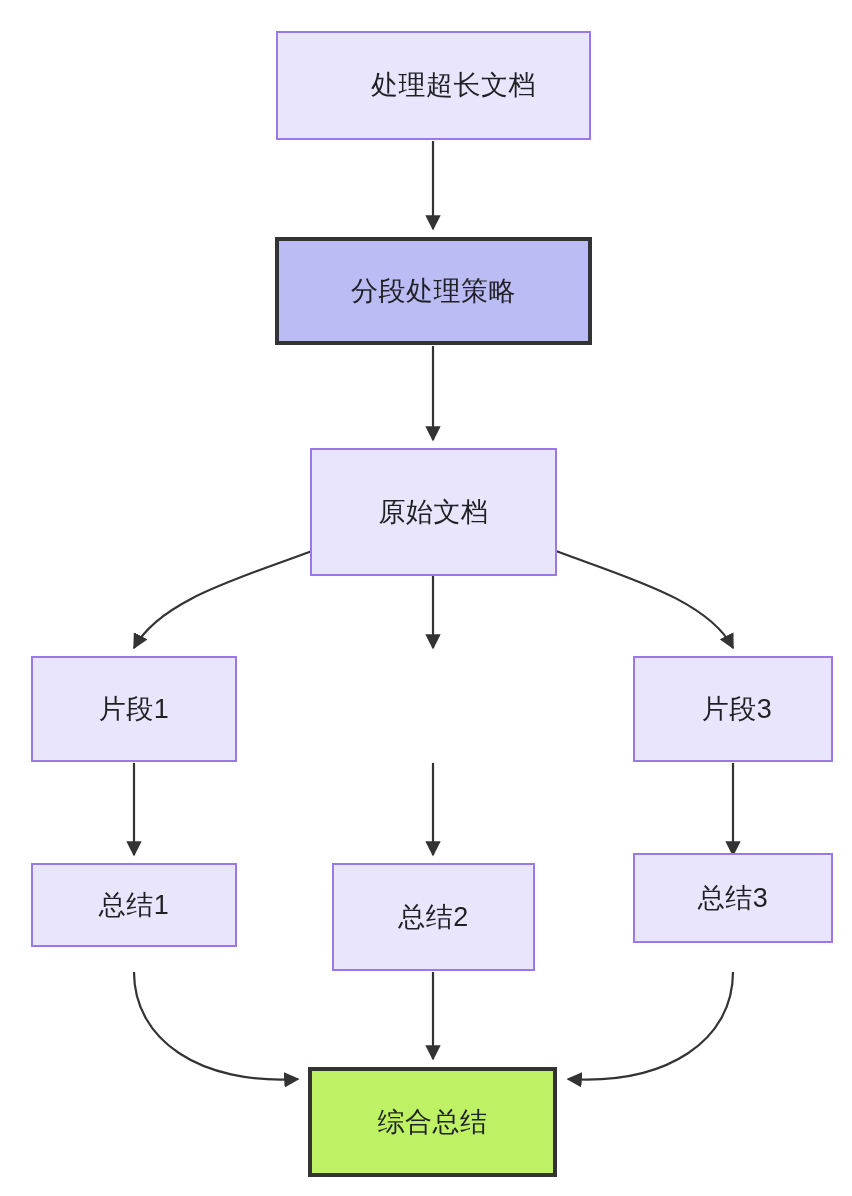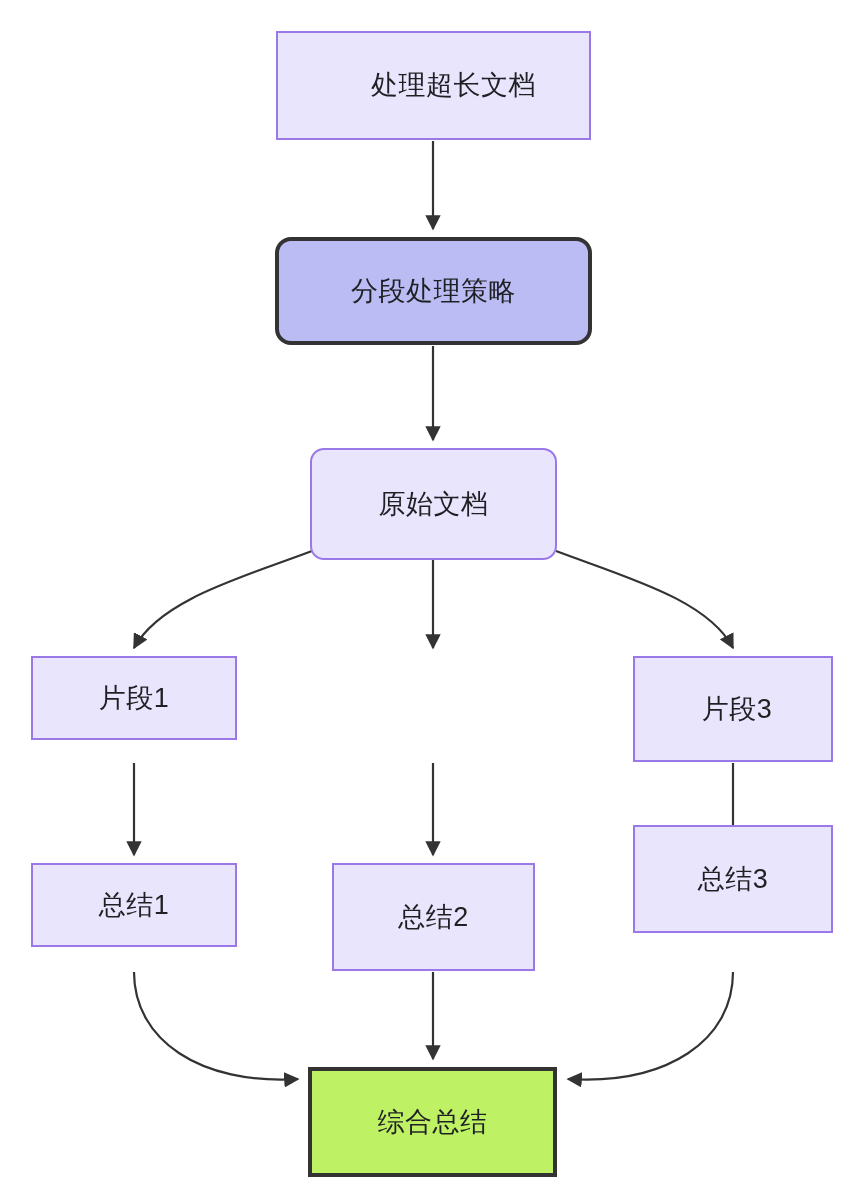--- a/index.html
+++ b/index.html
@@ -84,46 +84,46 @@
 
     <path d="M 433 972 L 433 1059" fill="none" stroke="#333333" stroke-width="2.2" marker-end="url(#arrow)"></path>
 
     <path d="M 733 972 C 733 1040, 668 1085, 568 1079" fill="none" stroke="#333333" stroke-width="2.2" marker-end="url(#arrow)"></path>
   </svg>
 
   <div class="node node-default" style="left:276px; top:31px; width:315px; height:109px;padding-left:40px;">
     <span class="node-label">处理超长文档</span>
   </div>
 
-  <div class="node node-strategy" style="left:275px; top:237px; width:317px; height:108px;border-radius:16px;">
+  <div class="node node-strategy" style="left:275px; top:237px; width:317px; height:108px;">
     <span class="node-label">分段处理策略</span>
   </div>
 
-  <div class="node node-default" style="left:310px; top:448px; width:247px; height:112px;border-radius:14px;">
+  <div class="node node-default" style="left:310px; top:448px; width:247px; height:128px;">
     <span class="node-label">原始文档</span>
   </div>
 
-  <div class="node node-default" style="left:31px; top:656px; width:206px; height:84px;">
+  <div class="node node-default" style="left:31px; top:656px; width:206px; height:106px;">
     <span class="node-label">片段1</span>
   </div>
 
 
   <div class="node node-default" style="left:633px; top:656px; width:200px; height:106px;padding-left:8px;">
     <span class="node-label">片段3</span>
   </div>
 
   <div class="node node-default" style="left:31px; top:863px; width:206px; height:84px;">
     <span class="node-label">总结1</span>
   </div>
 
   <div class="node node-default" style="left:332px; top:863px; width:203px; height:108px;">
     <span class="node-label">总结2</span>
   </div>
 
-  <div class="node node-default" style="left:633px; top:825px; width:200px; height:108px;">
+  <div class="node node-default" style="left:633px; top:853px; width:200px; height:90px;">
     <span class="node-label">总结3</span>
   </div>
 
   <div class="node node-final" style="left:308px; top:1067px; width:249px; height:110px;">
     <span class="node-label">综合总结</span>
   </div>
 
 </div>
 
 </body></html>

